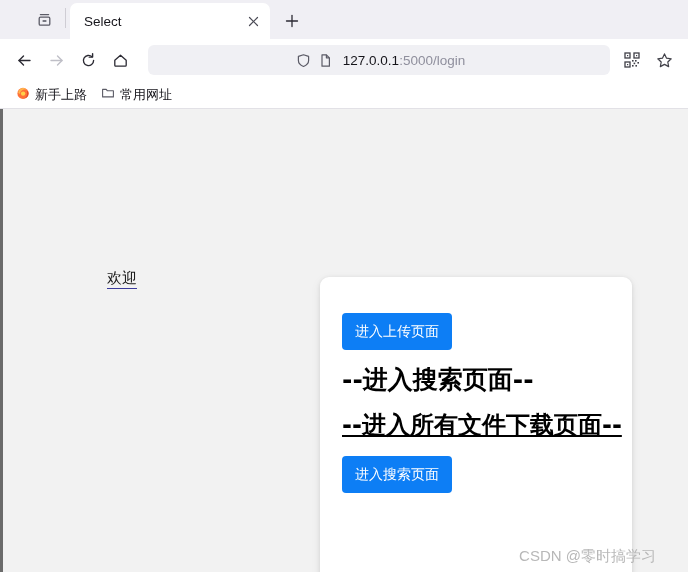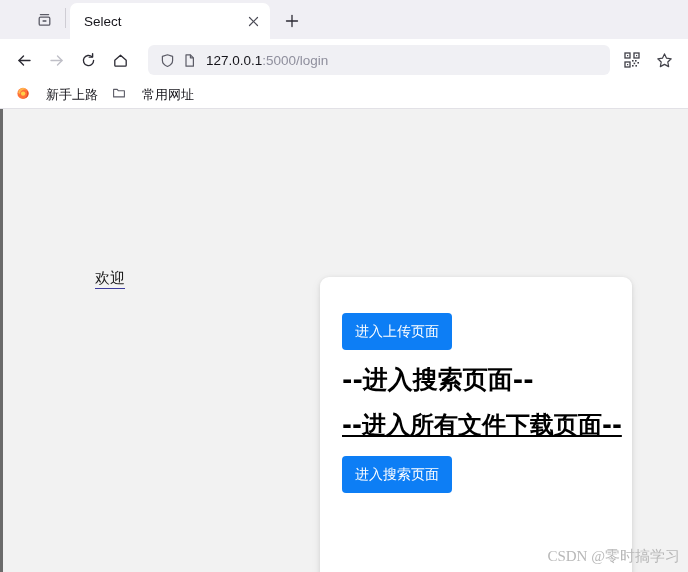--- a/index.html
+++ b/index.html
@@ -111,20 +111,21 @@
     flex: 1;
     height: 30px;
     background: #f0f0f4;
     border-radius: 6px;
     margin-left: 12px;
     margin-right: 6px;
     display: flex;
     align-items: center;
     padding: 0 8px;
     box-sizing: border-box;
+    justify-content: center;
   }
   .urlbar .ico {
     width: 22px;
     height: 22px;
     display: flex;
     align-items: center;
     justify-content: center;
     color: #5b5b66;
     flex: 0 0 auto;
   }
@@ -148,21 +149,21 @@
     display: flex;
     align-items: center;
     padding-left: 10px;
     box-sizing: border-box;
     flex: 0 0 auto;
     border-bottom: 1px solid #e2e1e6;
   }
   .bm {
     display: flex;
     align-items: center;
-    gap: 16px;
+    gap: 5px;
     padding: 2px 6px;
     border-radius: 4px;
     margin-right: 2px;
   }
   .bm-label {
     font-size: 13px;
     color: #15141a;
     white-space: nowrap;
   }
 
@@ -170,21 +171,21 @@
   .viewport {
     flex: 1;
     background: #f2f2f2;
     position: relative;
     overflow: hidden;
     border-left: 3px solid #6b6b6b;
     box-sizing: border-box;
   }
   .welcome {
     position: absolute;
-    left: 92px;
+    left: 104px;
     top: 159px;
     font-size: 15px;
     color: #1a1a1a;
     font-family: "DejaVu Sans", "Liberation Sans", sans-serif;
     border-bottom: 1px solid #3b3b9b;
     line-height: 1.35;
   }
 
   .card {
     position: absolute;
@@ -219,25 +220,25 @@
     padding: 11px 13px 12px 13px;
     border: none;
     border-radius: 4px;
     font-family: "DejaVu Sans", "Liberation Sans", sans-serif;
     margin-bottom: 30px;
   }
   .btn:last-child { margin-bottom: 12px; }
 
   .watermark {
     position: absolute;
-    right: 8px;
+    right: 32px;
     bottom: 6px;
     font-size: 15px;
     color: #b8b8b8;
-    font-family: Liberation Serif, serif;
+    font-family: Liberation Sans, sans-serif;
     white-space: nowrap;
   }
 </style>
 </head>
 <body>
 
 <div class="browser">
 
   <div class="tabstrip">
 

